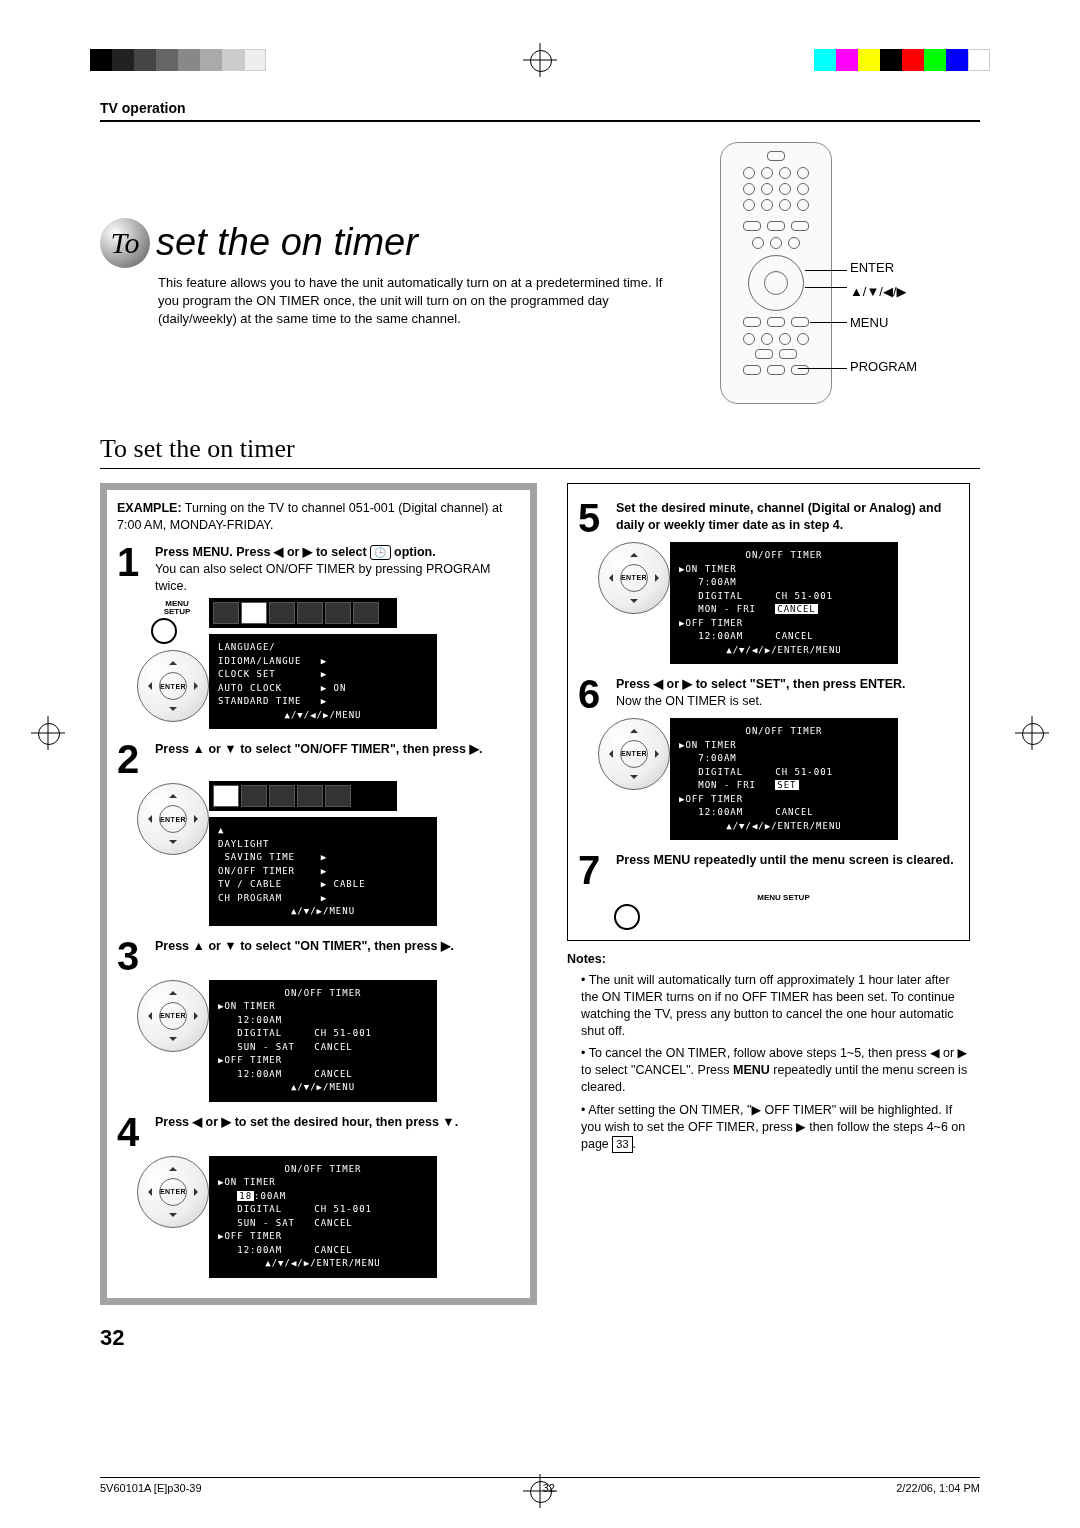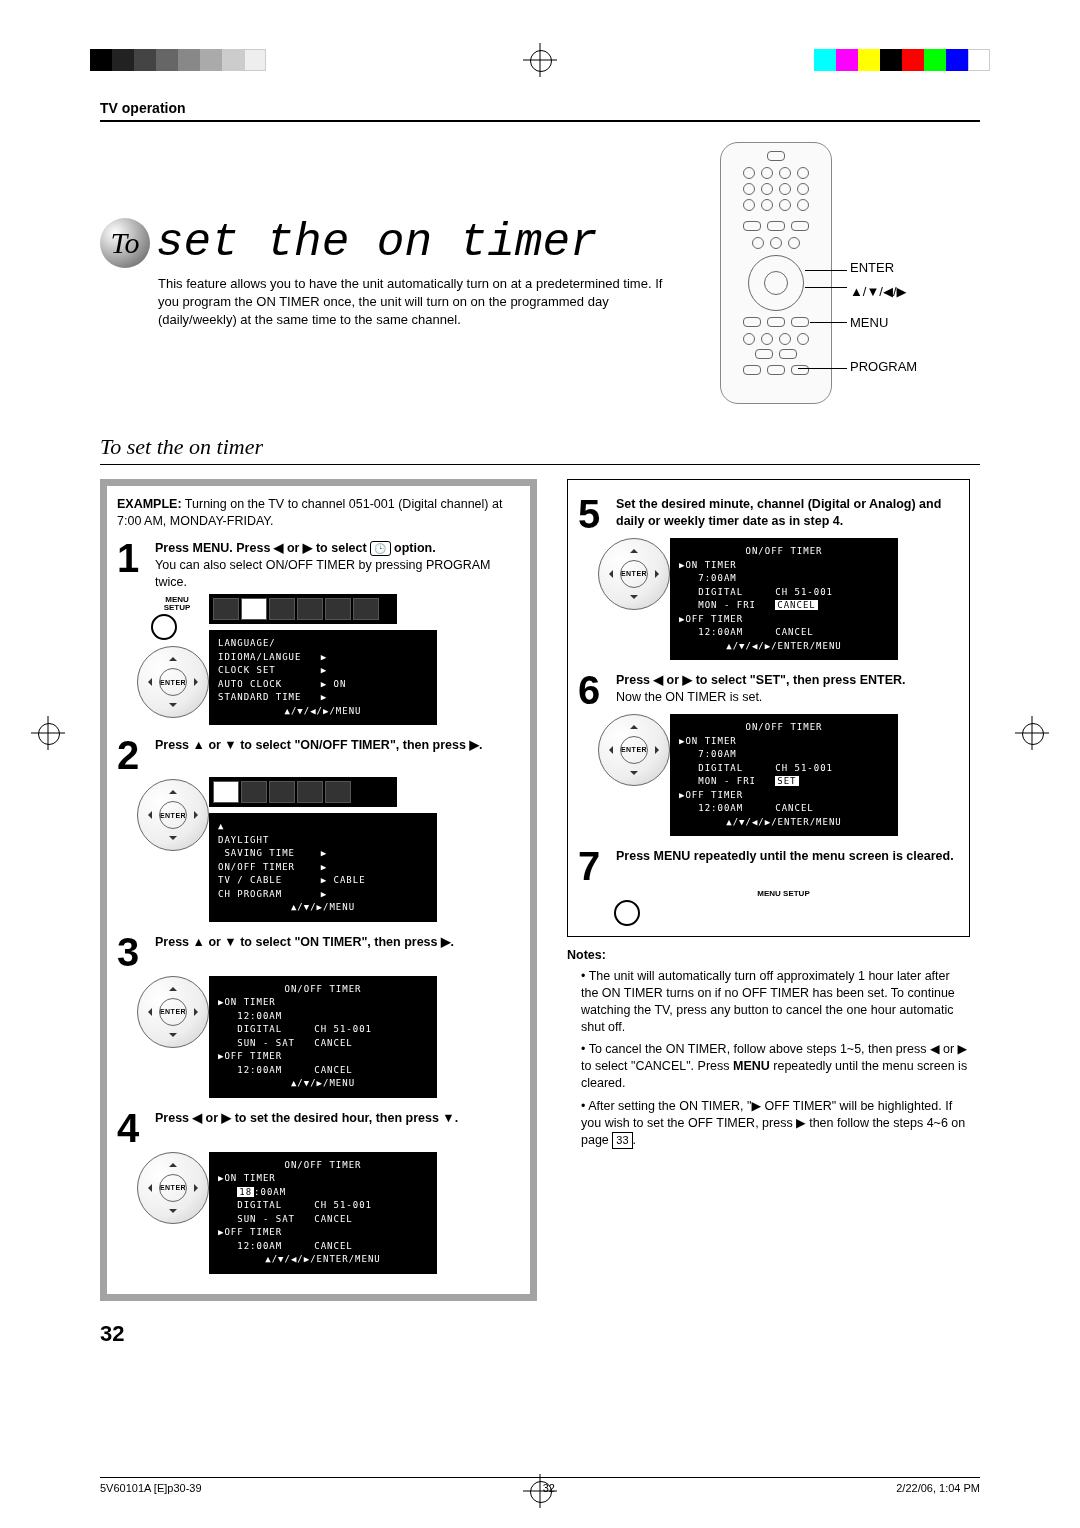--- a/index.html
+++ b/index.html
@@ -55,23 +55,23 @@
 
   .sphere-title { display:flex; align-items:center; gap:6px; margin-bottom:6px; }
   .sphere {
     width: 50px; height: 50px; border-radius: 50%;
     background: radial-gradient(circle at 30% 30%, #fff 0%, #ddd 20%, #888 70%, #555 100%);
     display:flex; align-items:center; justify-content:center;
     font-style: italic; font-family: "Times New Roman", serif;
     font-size: 30px; color:#000;
   }
   .italic-title {
-    font-family: Liberation Mono, monospace;
+    font-family: Liberation Sans, sans-serif;
     font-style: italic;
-    font-size: 46px;
+    font-size: 38px;
   }
   .intro { font-size: 13px; line-height: 1.4; margin-left: 58px; margin-top: 4px; width: 520px;}
 
   
   .remote {
     width: 110px; height: 260px; border:1px solid #888; border-radius: 18px;
     margin-left: 0;
     position: relative;
     background:#fafafa;
   }
@@ -83,22 +83,21 @@
     width:54px; height:54px; border:1px solid #666; border-radius:50%;
     display:flex; align-items:center; justify-content:center;
   }
   .remote .dpad .inner { width:22px; height:22px; border:1px solid #666; border-radius:50%; }
   .remote-labels { position:absolute; left:130px; top:0; font-size:13px; line-height:1.2; }
   .remote-labels div { margin-top: 8px; white-space:nowrap;}
   .leader { position:absolute; border-top:1px solid #000; }
 
   .subheading {
     font-family: "Times New Roman", serif;
-    font-style: italic;
-    font-size: 22px;
+    font-size: 26px;
     margin-top: 30px;
   }
   .hr-thin { border-top:1px solid #000; margin: 4px 0 14px 0; }
 
   .columns { display:flex; gap:20px; }
   .col { flex:1; border:7px solid #a3a3a3; padding:10px 10px 14px 10px; box-sizing:border-box; font-size:12.5px; line-height:1.35; }
 
   .example-row { margin-bottom:10px; }
   .example-row b { font-weight:bold; }
 

